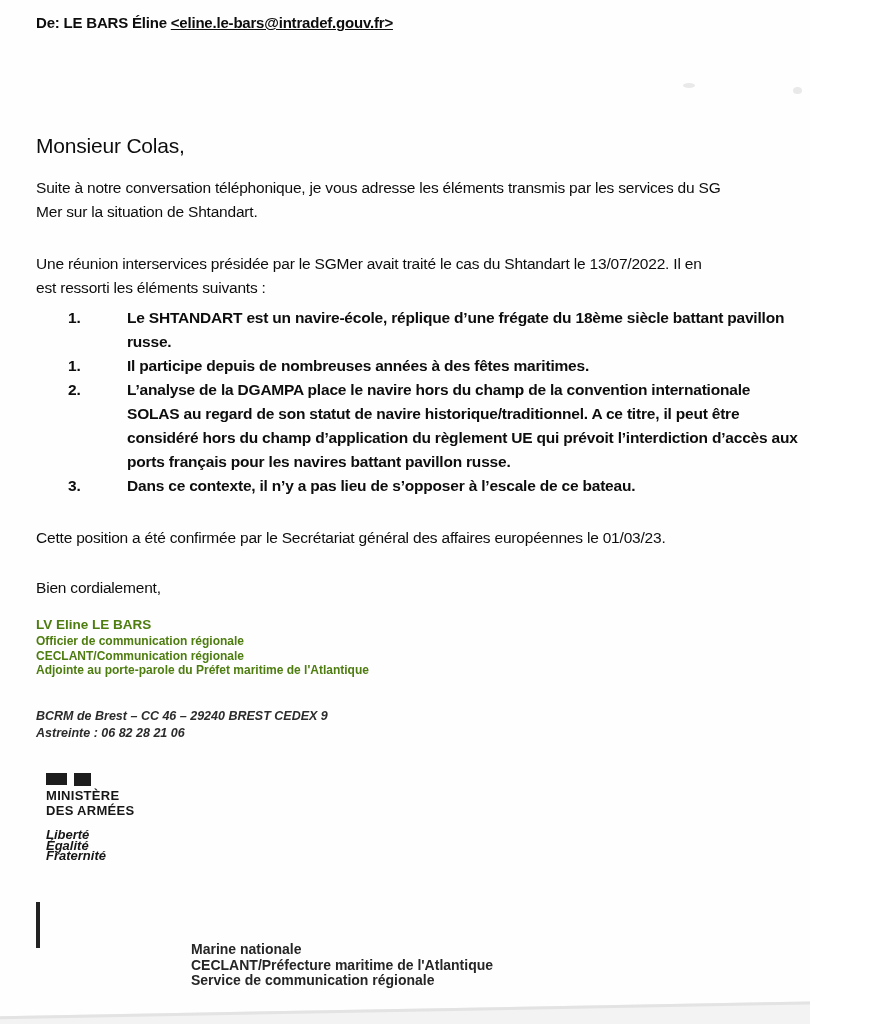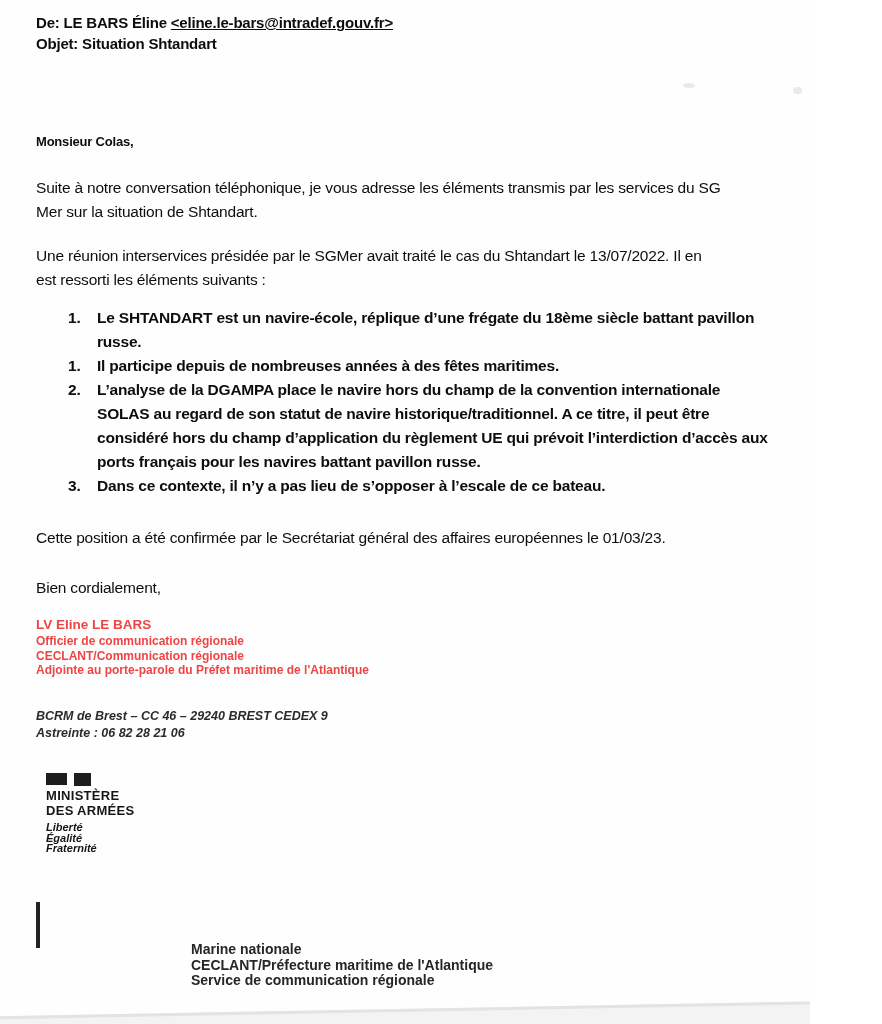--- a/index.html
+++ b/index.html
@@ -6,49 +6,49 @@
   .page{
     position:relative;width:810px;height:1024px;background:#fefefe;
     font-family:"Liberation Sans",sans-serif;color:#111;overflow:hidden;
   }
   .scanblur{filter:blur(0.3px);}
 
   .header{position:absolute;left:36px;top:12px;font-size:15px;font-weight:700;
     line-height:21px;letter-spacing:-0.2px;color:#0d0d0d;}
   .header .addr-link{text-decoration:underline;}
 
-  .salutation{position:absolute;left:36px;top:134px;font-size:13px;font-weight:700;
+  .salutation{position:absolute;left:36px;top:134px;font-size:21px;font-weight:400;
     letter-spacing:-0.2px;color:#0d0d0d;}
 
   .para{position:absolute;left:36px;width:832px;font-size:15.5px;font-weight:400;
     line-height:24px;letter-spacing:-0.2px;white-space:pre-wrap;color:#0d0d0d;}
   .para1{top:176px;}
-  .para2{top:244px;}
+  .para2{top:252px;}
   .para3{top:526px;}
   .closing{top:576px;}
 
   .list{position:absolute;left:68px;top:306px;font-size:15.5px;font-weight:600;
     line-height:24px;letter-spacing:-0.2px;color:#0d0d0d;}
   .li{display:flex;}
   .li .num{width:29px;flex:none;}
-  .li .txt{white-space:pre-wrap;}
+  .li .txt{white-space:pre-wrap;margin-left:30px;}
 
-  .sig{position:absolute;left:36px;top:617px;font-weight:700;color:#ef4444;filter:blur(0.4px);}
+  .sig{position:absolute;left:36px;top:617px;font-weight:700;color:#4d7c0f;filter:blur(0.4px);}
   .sig-name{font-size:13.5px;line-height:16px;margin-bottom:1px;}
   .sig-line{font-size:12px;line-height:14.5px;}
 
   .addr{position:absolute;left:36px;top:708px;font-weight:700;font-size:12.5px;
     line-height:16.5px;color:#2b2b2b;filter:blur(0.4px);font-style:italic;}
 
   .logo{position:absolute;left:46px;top:772px;filter:blur(0.5px);color:#161616;}
   .logo-marks{display:flex;align-items:center;height:14px;margin-bottom:2px;}
   .logo-mark-a{width:21px;height:12px;background:#1d1d1d;}
   .logo-mark-b{width:17px;height:13px;background:#1d1d1d;margin-left:7px;}
   .logo-title{font-size:13px;font-weight:800;letter-spacing:0.3px;line-height:15px;}
-  .logo-motto{font-size:11px;font-style:italic;font-weight:700;line-height:10.5px;margin-top:4px;}
+  .logo-motto{font-size:13px;font-style:italic;font-weight:700;line-height:10.5px;margin-top:12px;}
 
   .vbar{position:absolute;left:36px;top:902px;width:4px;height:46px;background:#222;filter:blur(0.4px);}
 
   .footer{position:absolute;left:191px;top:942px;font-size:14px;font-weight:700;
     line-height:15.5px;color:#262626;filter:blur(0.4px);}
 
   .scan-edge{position:absolute;left:-14px;top:1008px;width:930px;height:42px;
     background:#f3f3f3;border-top:3px solid #e3e3e3;transform:rotate(-1.05deg);}
   .speck{position:absolute;background:#e9e9e9;border-radius:50%;}
   .speck1{left:683px;top:83px;width:12px;height:5px;}
@@ -56,21 +56,20 @@
   .speck3{left:866px;top:120px;width:7px;height:4px;background:#efefef;}
 </style>
 </head>
 <body>
 
 <div class="page">
   <div class="scanblur">
 
     <div class="header">
       <div><span>De:</span> <span>LE BARS Éline</span> <span class="addr-link">&lt;eline.le-bars@intradef.gouv.fr&gt;</span></div>
-      <div><span>Objet:</span> <span>Situation Shtandart</span></div>
     </div>
 
     <div class="salutation">Monsieur Colas,</div>
 
     <div class="para para1">Suite à notre conversation téléphonique, je vous adresse les éléments transmis par les services du SG
 Mer sur la situation de Shtandart.</div>
 
     <div class="para para2">Une réunion interservices présidée par le SGMer avait traité le cas du Shtandart le 13/07/2022. Il en
 est ressorti les éléments suivants :</div>
 

